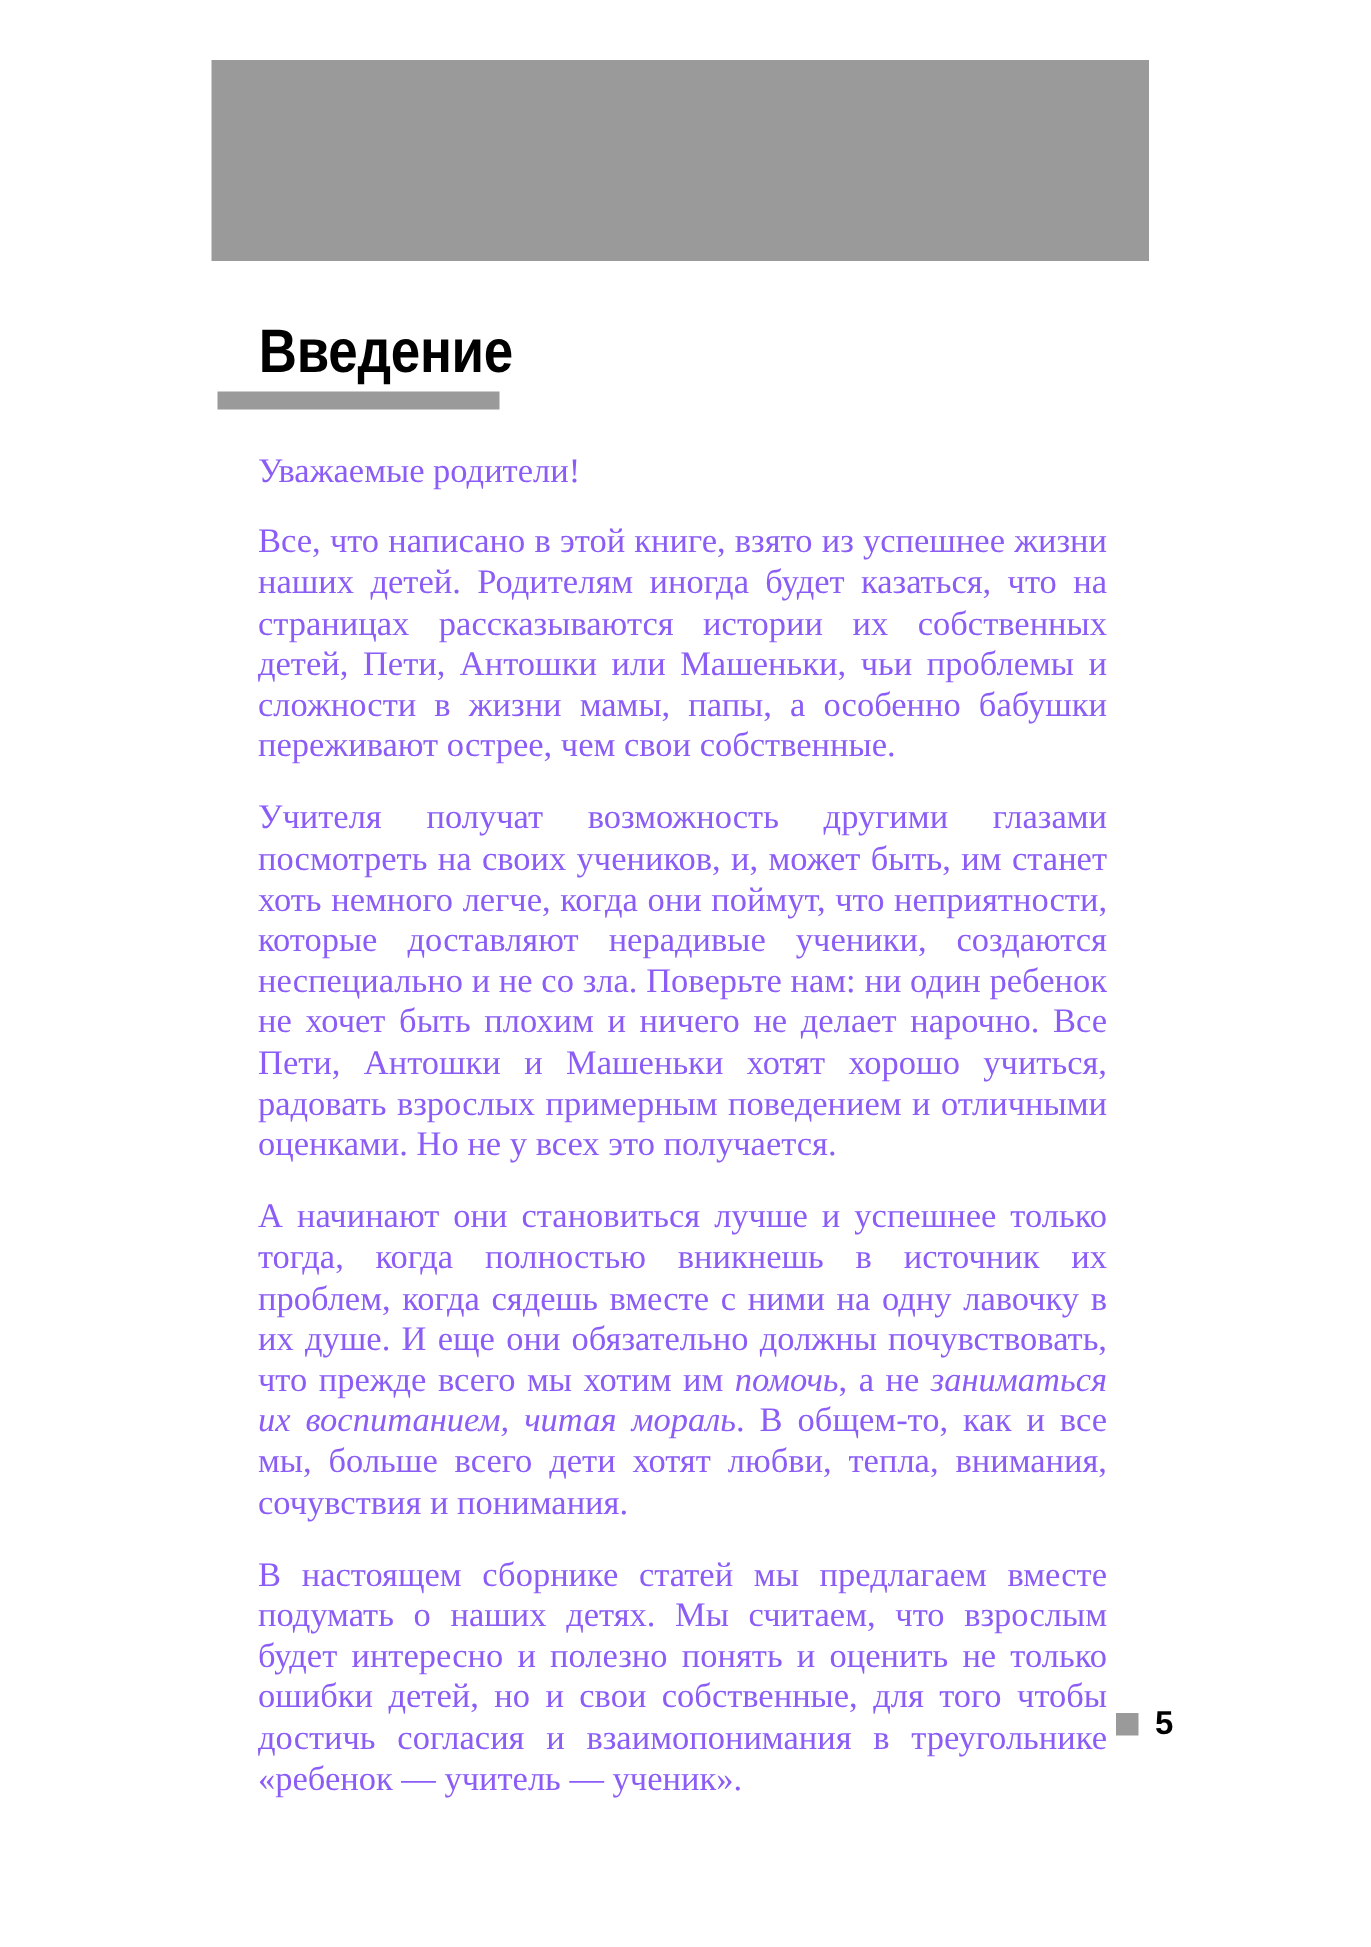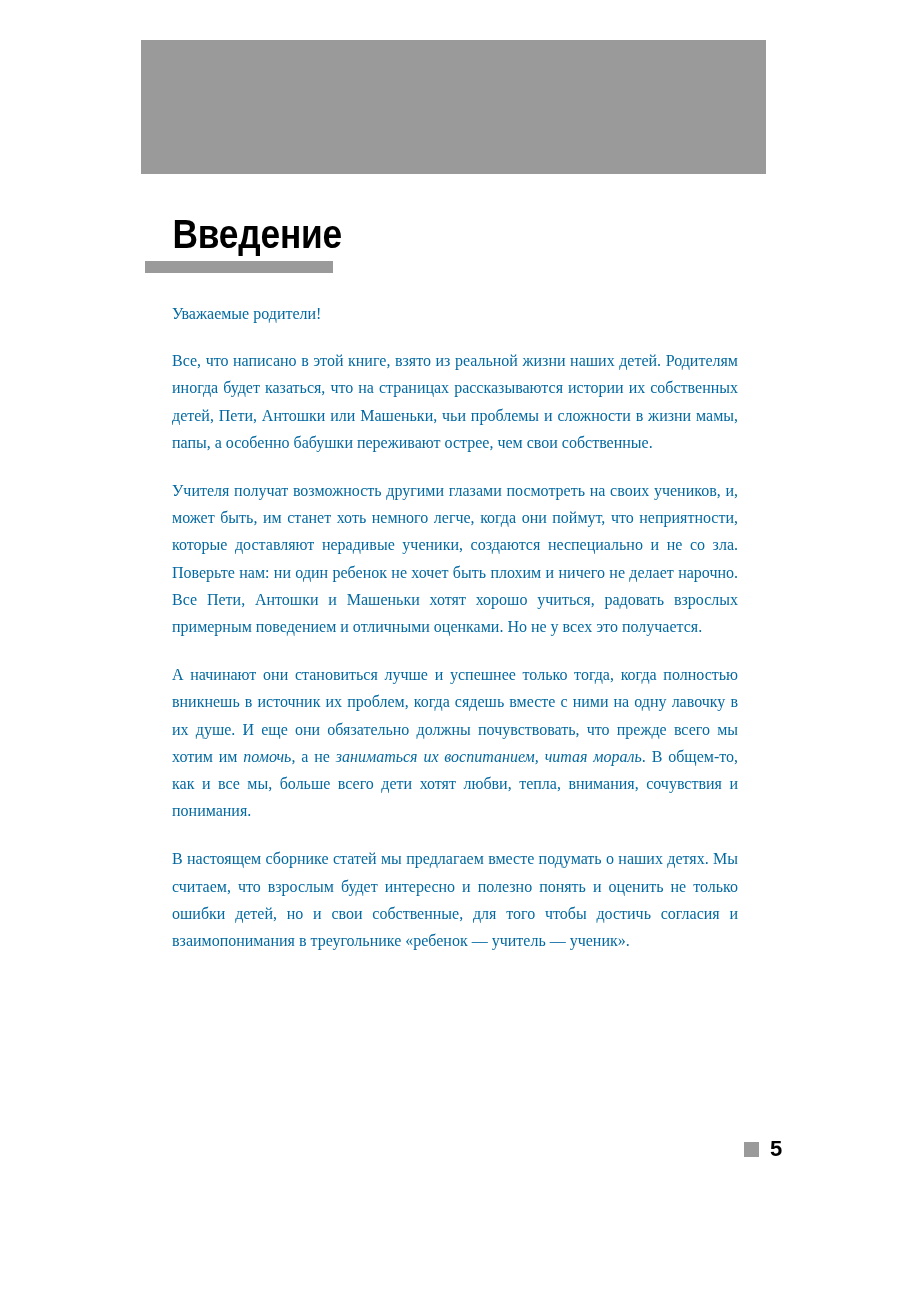--- a/index.html
+++ b/index.html
@@ -64,23 +64,23 @@
 
   
   .body-column {
     position: absolute;
     left: 172px;
     top: 300px;
     width: 566px;
   }
   .para {
     margin: 0 0 21px 0;
-    font-size: 16px;
+    font-size: 23px;
     line-height: 27.2px;
-    color: #0369a1;
+    color: #8b5cf6;
     text-align: justify;
     text-justify: inter-word;
     hyphens: manual;
   }
   .para.salutation {
     text-align: left;
     margin-bottom: 20px;
   }
   .para:last-child {
     margin-bottom: 0;
@@ -123,21 +123,21 @@
   <div class="chapter-heading">
     <h1 class="chapter-title">Введение</h1>
     <div class="chapter-rule"></div>
   </div>
 
   <div class="body-column">
 
     <p class="para salutation">Уважаемые родители!</p>
 
 
-    <p class="para">Все, что написано в этой книге, взято из реальной жизни наших детей. Родителям иногда будет казаться, что на страницах рассказываются истории их собственных детей, Пети, Антошки или Машеньки, чьи проблемы и сложности в жизни мамы, папы, а особенно бабушки переживают острее, чем свои собственные.</p>
+    <p class="para">Все, что написано в этой книге, взято из успешнее жизни наших детей. Родителям иногда будет казаться, что на страницах рассказываются истории их собственных детей, Пети, Антошки или Машеньки, чьи проблемы и сложности в жизни мамы, папы, а особенно бабушки переживают острее, чем свои собственные.</p>
 
     <p class="para">Учителя получат возможность другими глазами посмотреть на своих учеников, и, может быть, им станет хоть немного легче, когда они поймут, что неприятности, которые доставляют нерадивые ученики, создаются неспециально и не со зла. Поверьте нам: ни один ребенок не хочет быть плохим и ничего не делает нарочно. Все Пети, Антошки и Машеньки хотят хорошо учиться, радовать взрослых примерным поведением и отличными оценками. Но не у всех это получается.</p>
 
     <p class="para"><span>А начинают они становиться лучше и успешнее только тогда, когда полностью вникнешь в источник их проблем, когда сядешь вместе с ними на одну лавочку в их душе. И еще они обязательно должны почувствовать, что прежде всего мы хотим им </span><i>помочь</i><span>, а не </span><i>заниматься их воспитанием, читая мораль</i><span>. В общем-то, как и все мы, больше всего дети хотят любви, тепла, внимания, сочувствия и понимания.</span></p>
 
     <p class="para">В настоящем сборнике статей мы предлагаем вместе подумать о наших детях. Мы считаем, что взрослым будет интересно и полезно понять и оценить не только ошибки детей, но и свои собственные, для того чтобы достичь согласия и взаимопонимания в треугольнике «ребенок — учитель — ученик».</p>
 
   </div>
 
   <div class="folio">

